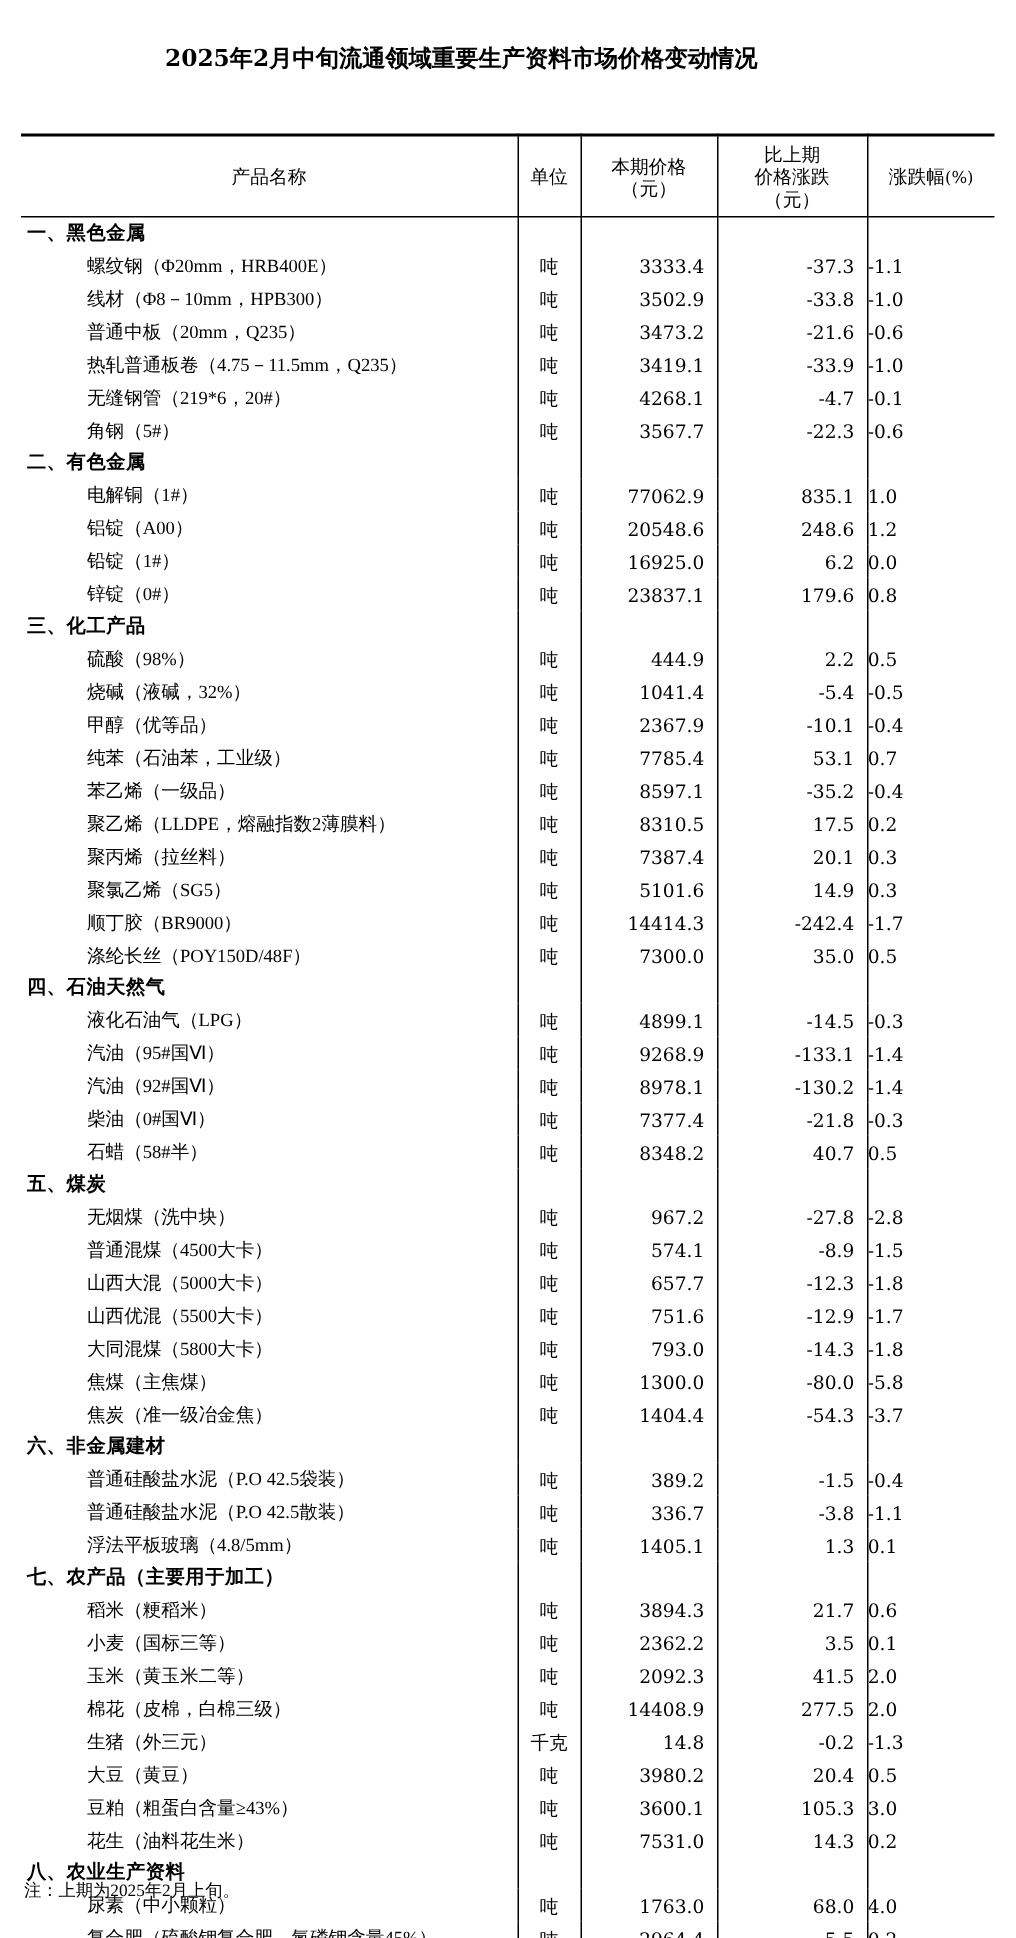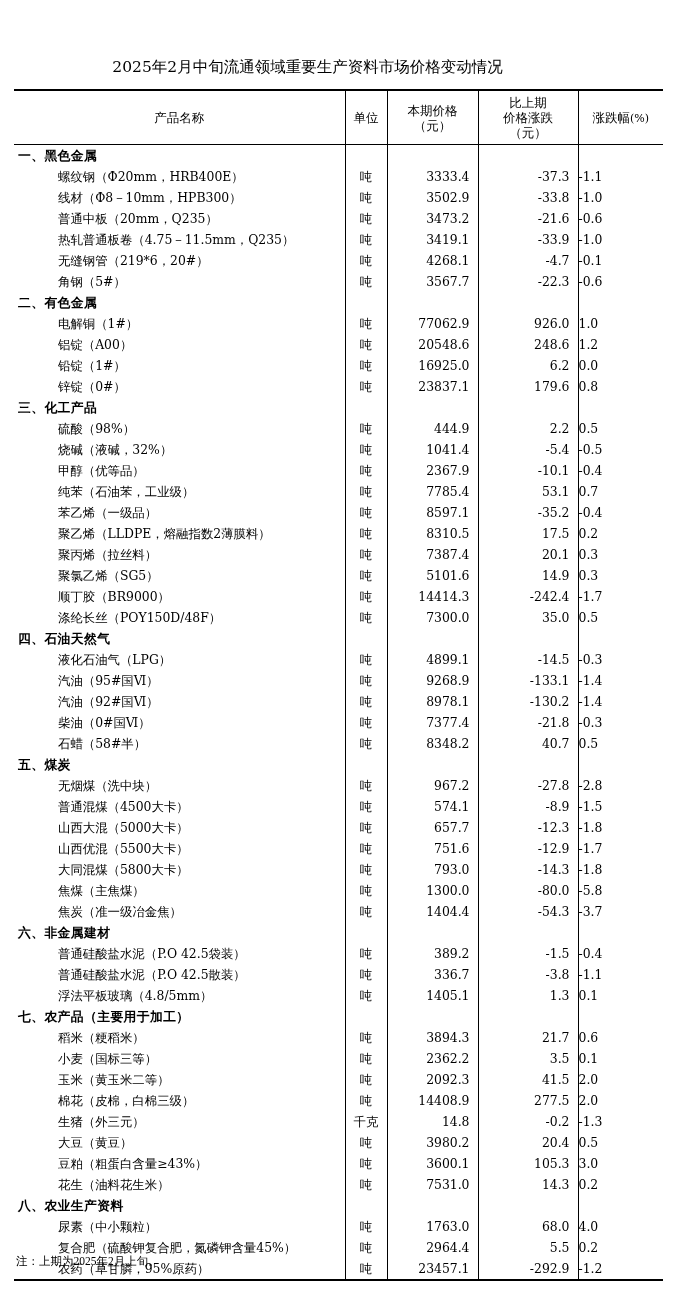--- a/index.html
+++ b/index.html
@@ -24,25 +24,24 @@
   }
 
   .report-title {
     position: absolute;
     top: 29px;
     left: 0;
     width: 615px;
     text-align: center;
     font-family: "DejaVu Serif", "Liberation Serif", serif;
     font-size: 15.5px;
-    font-weight: normal;
+    font-weight: bold;
     letter-spacing: 0px;
     line-height: 20px;
     white-space: nowrap;
-    margin-top: 28px;
   }
 
   .table-wrap {
     position: absolute;
     top: 89px;
     left: 14px;
     width: 649px;
   }
 
   table.price-table {
@@ -86,21 +85,21 @@
     height: 21px;
     line-height: 21px;
     vertical-align: middle;
     font-size: 12.4px;
     white-space: nowrap;
     overflow: hidden;
   }
   tbody td.last { border-right: none; }
 
   td.name-cell      { text-align: left; padding-left: 4px; }
-  td.name-cell .ind { padding-left: 40px; display: inline-block; }
+  td.name-cell .ind { padding-left: 40px; display: inline-block; font-family: Liberation Serif, serif; }
   td.name-cell.section {
     font-weight: bold;
     font-size: 12.8px;
     letter-spacing: 0.4px;
   }
   td.unit-cell  { text-align: center; font-size: 12.4px; }
   td.num-cell   { text-align: right; padding-right: 8px; }
   td.pct-cell   { text-align: left; padding-right: 24px; }
 
   .note {
@@ -205,21 +204,21 @@
             <td class="name-cell section">二、有色金属</td>
             <td class="unit-cell"></td>
             <td class="num-cell"></td>
             <td class="num-cell"></td>
             <td class="pct-cell last"></td>
           </tr>
           <tr>
             <td class="name-cell"><span class="ind">电解铜（1#）</span></td>
             <td class="unit-cell">吨</td>
             <td class="num-cell">77062.9</td>
-            <td class="num-cell">926.0</td>
+            <td class="num-cell">835.1</td>
             <td class="pct-cell last">1.0</td>
           </tr>
           <tr>
             <td class="name-cell"><span class="ind">铝锭（A00）</span></td>
             <td class="unit-cell">吨</td>
             <td class="num-cell">20548.6</td>
             <td class="num-cell">248.6</td>
             <td class="pct-cell last">1.2</td>
           </tr>
           <tr>

